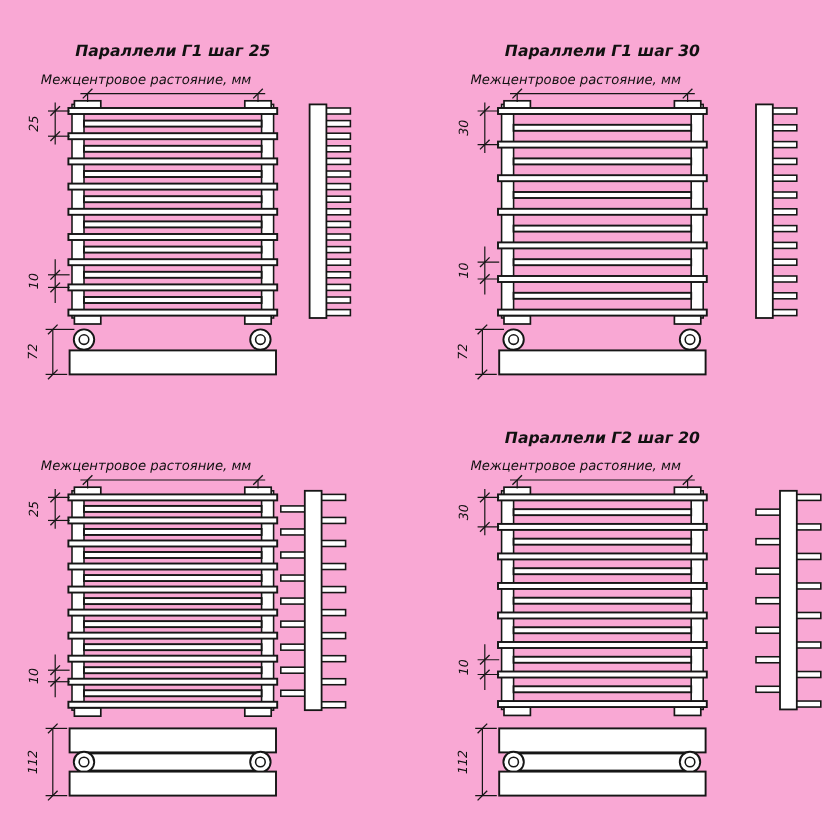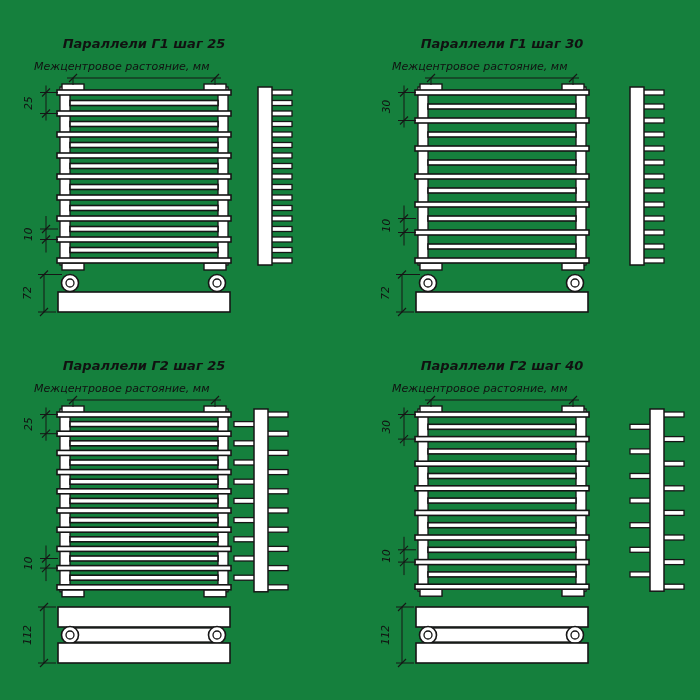--- a/index.html
+++ b/index.html
@@ -1,18 +1,18 @@
 <!DOCTYPE html>
 <html><head>
 <meta charset="utf-8">
 <style>
   html,body{margin:0;padding:0}
   body{width:700px;height:700px;background:#ffffff;position:relative;overflow:hidden;
        font-family:"DejaVu Sans",sans-serif}
-  .sheet{position:absolute;left:0;top:0;width:700px;height:700px;background:#15803d}
+  .sheet{position:absolute;left:0;top:0;width:700px;height:700px;background:#f9a8d4}
   .quadrant{position:absolute;width:350px;height:350px}
   .q0{left:0;top:0}
   .q1{left:358px;top:0}
   .q2{left:0;top:322px}
   .q3{left:358px;top:322px}
   .d-title{position:absolute;left:44px;top:36px;width:200px;text-align:center;
            font-size:13px;font-weight:bold;font-style:italic;color:#111;white-space:nowrap}
   .d-sub{position:absolute;left:34px;top:60px;width:220px;text-align:left;
          font-size:11px;font-style:italic;color:#111;white-space:nowrap}
   svg.views{position:absolute;left:0;top:0;display:block}
@@ -279,21 +279,20 @@
           <text x="32" y="241.3" fill="#111111" text-anchor="middle" font-size="10.5" font-style="italic" font-family="&quot;DejaVu Sans&quot;, sans-serif" transform="rotate(-90 32 241.3)">10</text>
         </g>
         <g>
           <line x1="67" y1="78" x2="221" y2="78" stroke="#161616" stroke-width="1"></line>
           <line x1="73" y1="78" x2="73" y2="85" stroke="#161616" stroke-width="1"></line>
           <line x1="215" y1="78" x2="215" y2="85" stroke="#161616" stroke-width="1"></line>
           <line x1="69" y1="82" x2="77" y2="74" stroke="#161616" stroke-width="1.1"></line>
           <line x1="211" y1="82" x2="219" y2="74" stroke="#161616" stroke-width="1.1"></line>
         </g>
       </svg>
-    <div class="d-title">Параллели Г2 шаг 25</div>
     <div class="d-sub">Межцентровое растояние, мм</div>
   </div>
 
   <div class="quadrant q3">
     <svg class="views" width="342" height="350" viewBox="0 0 342 350">
         <g>
           <rect x="60" y="87" width="10" height="182.20000000000005" fill="#ffffff" stroke="#161616" stroke-width="1.3"></rect>
           <rect x="218" y="87" width="10" height="182.20000000000005" fill="#ffffff" stroke="#161616" stroke-width="1.3"></rect>
           <rect x="62" y="84" width="22" height="7" fill="#ffffff" stroke="#161616" stroke-width="1.4"></rect>
           <rect x="204" y="84" width="22" height="7" fill="#ffffff" stroke="#161616" stroke-width="1.4"></rect>
@@ -367,17 +366,17 @@
           <text x="32" y="233.95000000000002" fill="#111111" text-anchor="middle" font-size="10.5" font-style="italic" font-family="&quot;DejaVu Sans&quot;, sans-serif" transform="rotate(-90 32 233.95000000000002)">10</text>
         </g>
         <g>
           <line x1="67" y1="78" x2="221" y2="78" stroke="#161616" stroke-width="1"></line>
           <line x1="73" y1="78" x2="73" y2="85" stroke="#161616" stroke-width="1"></line>
           <line x1="215" y1="78" x2="215" y2="85" stroke="#161616" stroke-width="1"></line>
           <line x1="69" y1="82" x2="77" y2="74" stroke="#161616" stroke-width="1.1"></line>
           <line x1="211" y1="82" x2="219" y2="74" stroke="#161616" stroke-width="1.1"></line>
         </g>
       </svg>
-    <div class="d-title">Параллели Г2 шаг 40</div>
+    <div class="d-title">Параллели Г2 шаг 20</div>
     <div class="d-sub">Межцентровое растояние, мм</div>
   </div>
 
 </div>
 
 </body></html>

